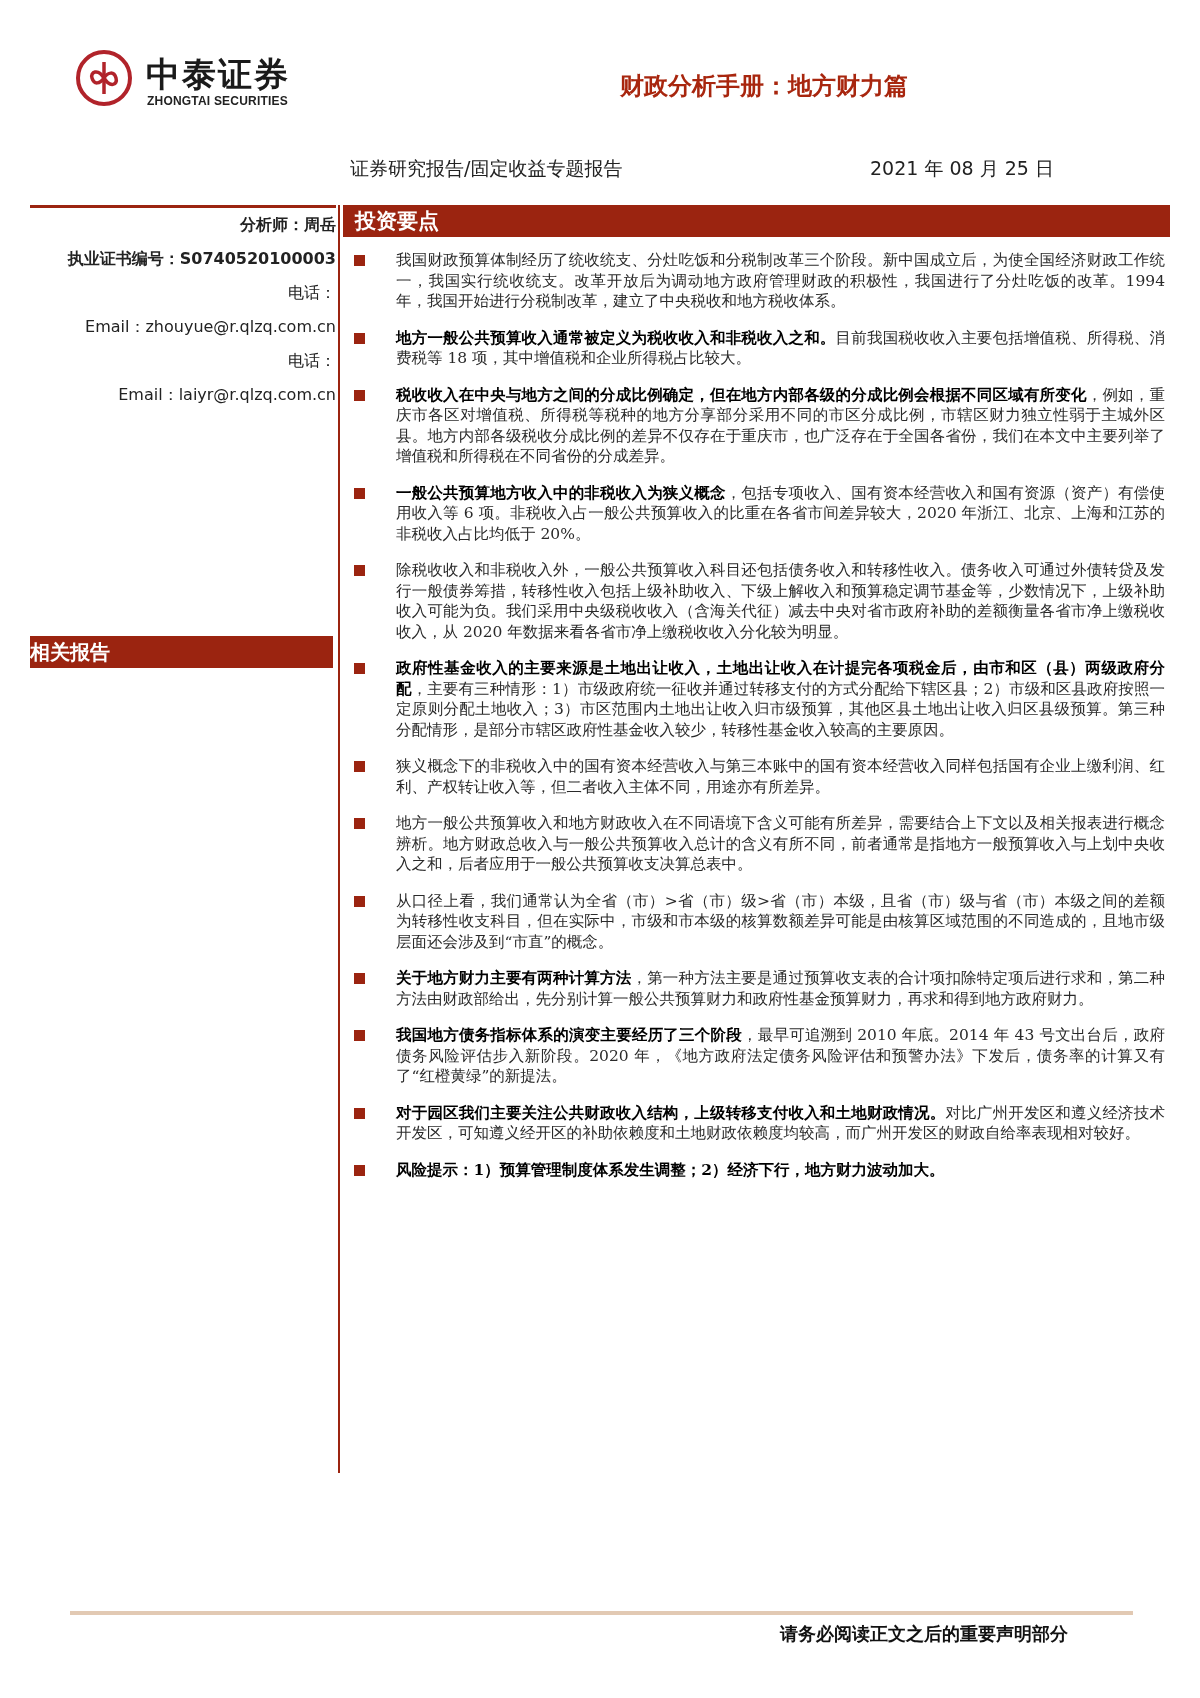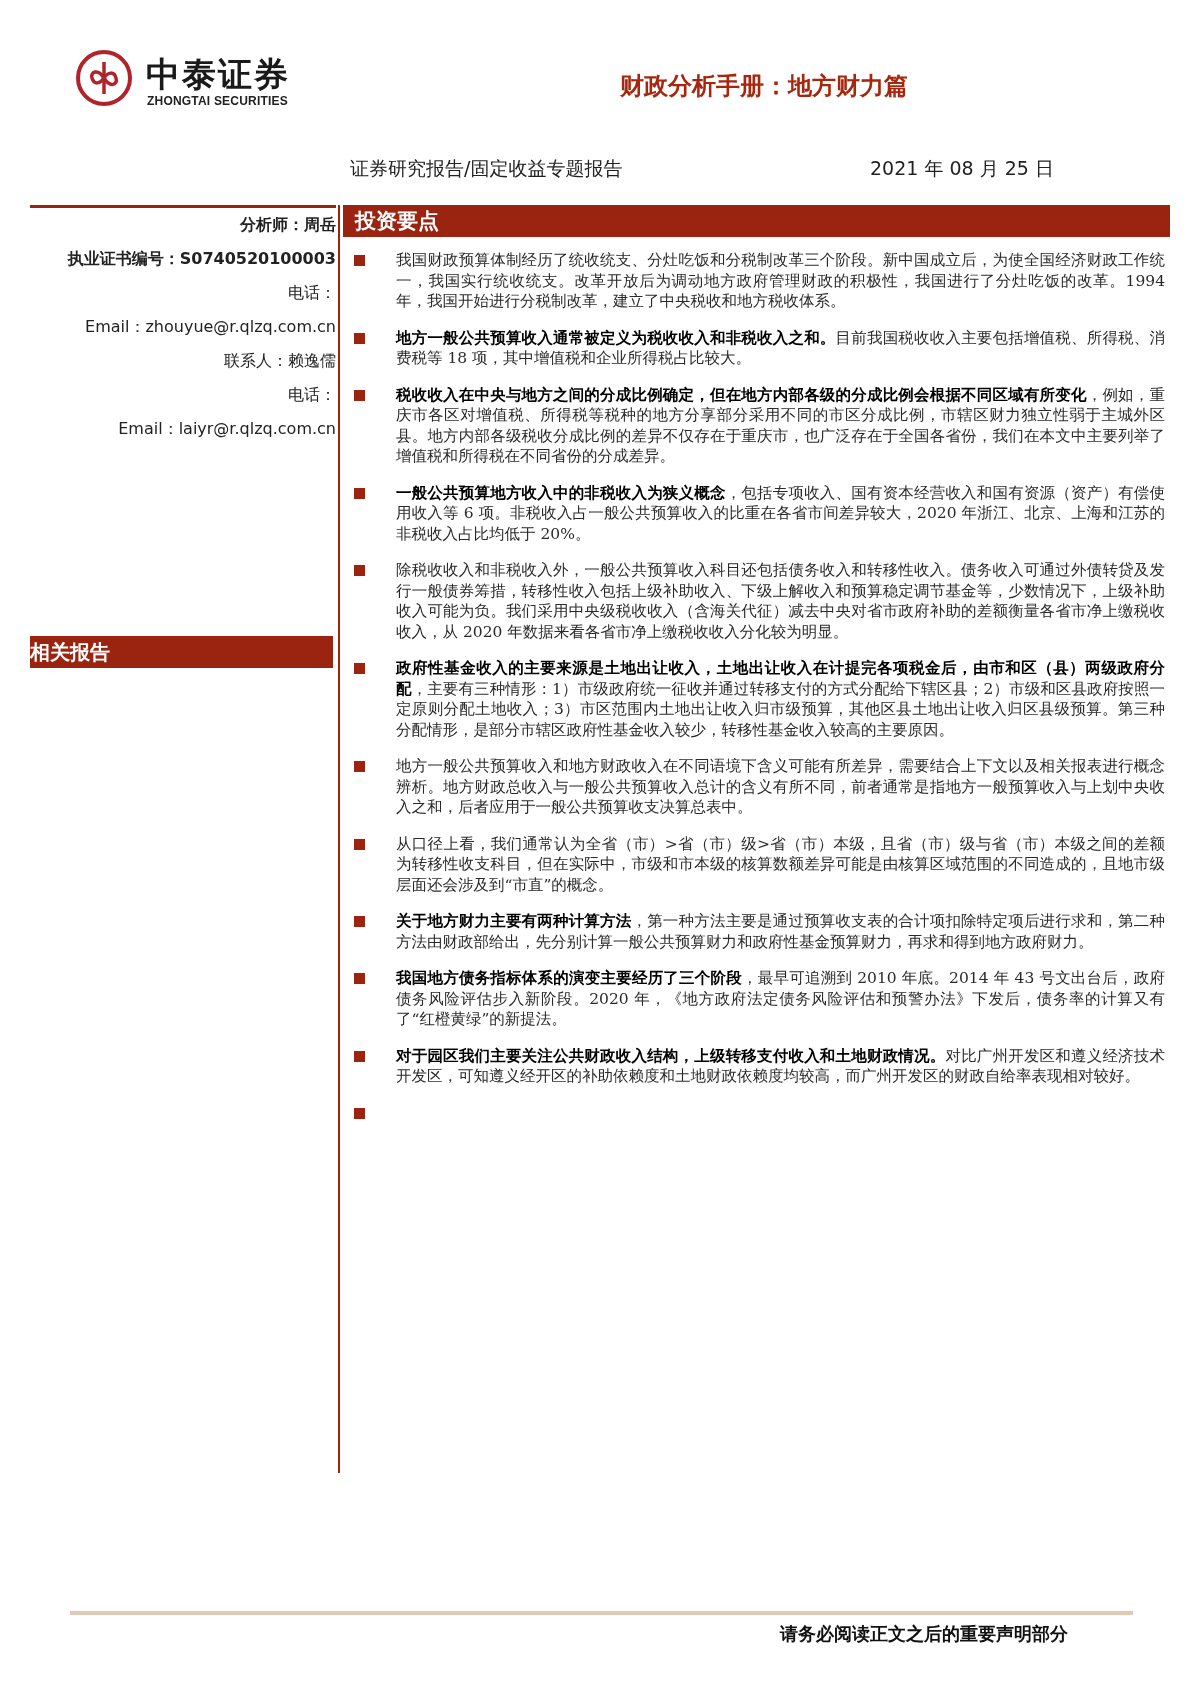--- a/index.html
+++ b/index.html
@@ -44,41 +44,40 @@
 <div class="doc-title">财政分析手册：地方财力篇</div>
 <div class="report-type">证券研究报告/固定收益专题报告</div>
 <div class="report-date">2021 年 08 月 25 日</div>
 
 <div class="left-col">
   <div class="left-rule"></div>
   <div class="contact-line bold">分析师：周岳</div>
   <div class="contact-line bold">执业证书编号：S0740520100003</div>
   <div class="contact-line">电话：</div>
   <div class="contact-line">Email：zhouyue@r.qlzq.com.cn</div>
-  <div class="contact-line">联系人：赖逸儒</div>
   <div class="contact-line">电话：</div>
   <div class="contact-line">Email：laiyr@r.qlzq.com.cn</div>
 </div>
 
 <div class="related-bar">相关报告</div>
 
 <div class="vline"></div>
 
 <div class="section-bar">投资要点</div>
 
 <div class="bullets">
   <div class="bullet"><span class="marker"></span><b></b><span>我国财政预算体制经历了统收统支、分灶吃饭和分税制改革三个阶段。新中国成立后，为使全国经济财政工作统一，我国实行统收统支。改革开放后为调动地方政府管理财政的积极性，我国进行了分灶吃饭的改革。1994 年，我国开始进行分税制改革，建立了中央税收和地方税收体系。</span></div>
   <div class="bullet"><span class="marker"></span><b>地方一般公共预算收入通常被定义为税收收入和非税收入之和。</b><span>目前我国税收收入主要包括增值税、所得税、消费税等 18 项，其中增值税和企业所得税占比较大。</span></div>
   <div class="bullet"><span class="marker"></span><b>税收收入在中央与地方之间的分成比例确定，但在地方内部各级的分成比例会根据不同区域有所变化</b><span>，例如，重庆市各区对增值税、所得税等税种的地方分享部分采用不同的市区分成比例，市辖区财力独立性弱于主城外区县。地方内部各级税收分成比例的差异不仅存在于重庆市，也广泛存在于全国各省份，我们在本文中主要列举了增值税和所得税在不同省份的分成差异。</span></div>
   <div class="bullet"><span class="marker"></span><b>一般公共预算地方收入中的非税收入为狭义概念</b><span>，包括专项收入、国有资本经营收入和国有资源（资产）有偿使用收入等 6 项。非税收入占一般公共预算收入的比重在各省市间差异较大，2020 年浙江、北京、上海和江苏的非税收入占比均低于 20%。</span></div>
   <div class="bullet"><span class="marker"></span><b></b><span>除税收收入和非税收入外，一般公共预算收入科目还包括债务收入和转移性收入。债务收入可通过外债转贷及发行一般债券筹措，转移性收入包括上级补助收入、下级上解收入和预算稳定调节基金等，少数情况下，上级补助收入可能为负。我们采用中央级税收收入（含海关代征）减去中央对省市政府补助的差额衡量各省市净上缴税收收入，从 2020 年数据来看各省市净上缴税收收入分化较为明显。</span></div>
   <div class="bullet"><span class="marker"></span><b>政府性基金收入的主要来源是土地出让收入，土地出让收入在计提完各项税金后，由市和区（县）两级政府分配</b><span>，主要有三种情形：1）市级政府统一征收并通过转移支付的方式分配给下辖区县；2）市级和区县政府按照一定原则分配土地收入；3）市区范围内土地出让收入归市级预算，其他区县土地出让收入归区县级预算。第三种分配情形，是部分市辖区政府性基金收入较少，转移性基金收入较高的主要原因。</span></div>
-  <div class="bullet"><span class="marker"></span><b></b></div>
+  <div class="bullet"><span class="marker"></span><b></b><span>狭义概念下的非税收入中的国有资本经营收入与第三本账中的国有资本经营收入同样包括国有企业上缴利润、红利、产权转让收入等，但二者收入主体不同，用途亦有所差异。</span></div>
   <div class="bullet"><span class="marker"></span><b></b><span>地方一般公共预算收入和地方财政收入在不同语境下含义可能有所差异，需要结合上下文以及相关报表进行概念辨析。地方财政总收入与一般公共预算收入总计的含义有所不同，前者通常是指地方一般预算收入与上划中央收入之和，后者应用于一般公共预算收支决算总表中。</span></div>
   <div class="bullet"><span class="marker"></span><b></b><span>从口径上看，我们通常认为全省（市）&gt;省（市）级&gt;省（市）本级，且省（市）级与省（市）本级之间的差额为转移性收支科目，但在实际中，市级和市本级的核算数额差异可能是由核算区域范围的不同造成的，且地市级层面还会涉及到“市直”的概念。</span></div>
   <div class="bullet"><span class="marker"></span><b>关于地方财力主要有两种计算方法</b><span>，第一种方法主要是通过预算收支表的合计项扣除特定项后进行求和，第二种方法由财政部给出，先分别计算一般公共预算财力和政府性基金预算财力，再求和得到地方政府财力。</span></div>
   <div class="bullet"><span class="marker"></span><b>我国地方债务指标体系的演变主要经历了三个阶段</b><span>，最早可追溯到 2010 年底。2014 年 43 号文出台后，政府债务风险评估步入新阶段。2020 年，《地方政府法定债务风险评估和预警办法》下发后，债务率的计算又有了“红橙黄绿”的新提法。</span></div>
   <div class="bullet"><span class="marker"></span><b>对于园区我们主要关注公共财政收入结构，上级转移支付收入和土地财政情况。</b><span>对比广州开发区和遵义经济技术开发区，可知遵义经开区的补助依赖度和土地财政依赖度均较高，而广州开发区的财政自给率表现相对较好。</span></div>
-  <div class="bullet"><span class="marker"></span><span></span></div>
+  <div class="bullet"><span class="marker"></span><b>风险提示：1）预算管理制度体系发生调整；2）经济下行，地方财力波动加大。</b><span></span></div>
 </div>
 
 <div class="footer-rule"></div>
 <div class="footer-note">请务必阅读正文之后的重要声明部分</div>
 
 </body></html>

